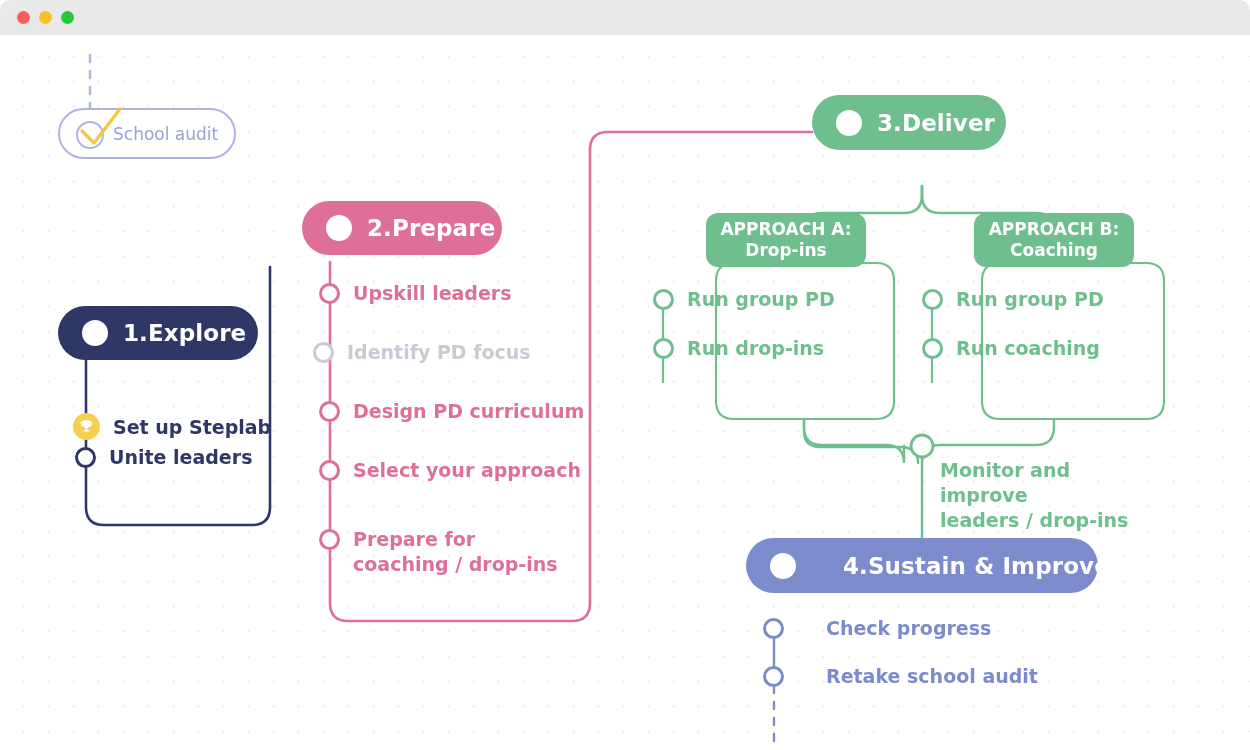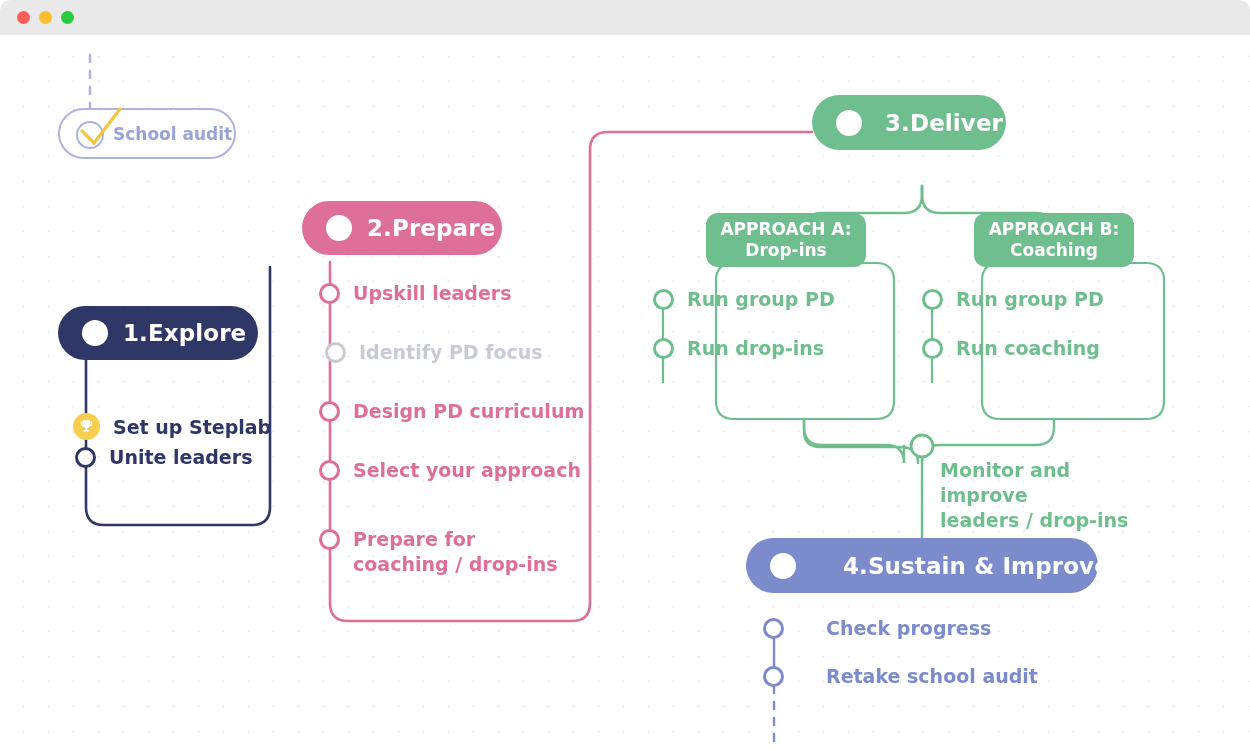--- a/index.html
+++ b/index.html
@@ -109,21 +109,21 @@
   }
   #school-audit-ring {
     position: absolute; left: 16px; top: 11px;
     width: 28px; height: 28px; border-radius: 50%;
     border: 2.5px solid #aeb4e0; background: transparent;
   }
   #school-audit-label {
     margin-left: 53px;
     color: #9aa2d6;
     font-size: 17px;
-    font-weight: bold;
+    font-weight: normal;
   }
   #school-audit-check { position: absolute; left: 8px; top: -13px; }
 
   
   #monitor-note {
     position: absolute;
     left: 940px; top: 423px;
     width: 215px;
     color: #6fbe8e;
     font-size: 19px; font-weight: bold; line-height: 25px;
@@ -213,41 +213,41 @@
     <div class="pill bg-pink" style="left:302px; top:166px; width:200px; height:54px; padding:0 24px; font-size:23px;">
       <span class="dot"></span>
       <span class="ptext">2.Prepare</span>
     </div>
 
     <div class="step c-pink" style="left:319px; top:247px;">
       <span class="ring"></span>
       <span class="slabel">Upskill leaders</span>
     </div>
 
-    <div class="step c-grey" style="left:325px; top:306px;">
+    <div class="step c-grey" style="left:313px; top:306px;">
       <span class="ring"></span>
       <span class="slabel">Identify PD focus</span>
     </div>
 
     <div class="step c-pink" style="left:319px; top:365px;">
       <span class="ring"></span>
       <span class="slabel">Design PD curriculum</span>
     </div>
 
     <div class="step c-pink" style="left:319px; top:424px;">
       <span class="ring"></span>
       <span class="slabel">Select your approach</span>
     </div>
 
     <div class="step c-pink two-line" style="left:319px; top:492px; width:245px;justify-content:space-between;">
       <span class="ring"></span>
       <span class="slabel">Prepare for coaching / drop-ins</span>
     </div>
 
-    <div class="pill bg-green" style="left:812px; top:60px; width:194px; height:55px; padding:0 24px; font-size:23px;gap:8px;">
+    <div class="pill bg-green" style="left:812px; top:60px; width:194px; height:55px; padding:0 24px; font-size:23px;">
       <span class="dot"></span>
       <span class="ptext">3.Deliver</span>
     </div>
 
     <div class="rectlabel bg-green" style="left:706px; top:178px; width:160px; height:54px; flex-direction:column;">
       <span>APPROACH A:</span>
       <span>Drop-ins</span>
     </div>
     <div class="step c-green" style="left:653px; top:253px; font-size:19px;">
       <span class="ring"></span>

